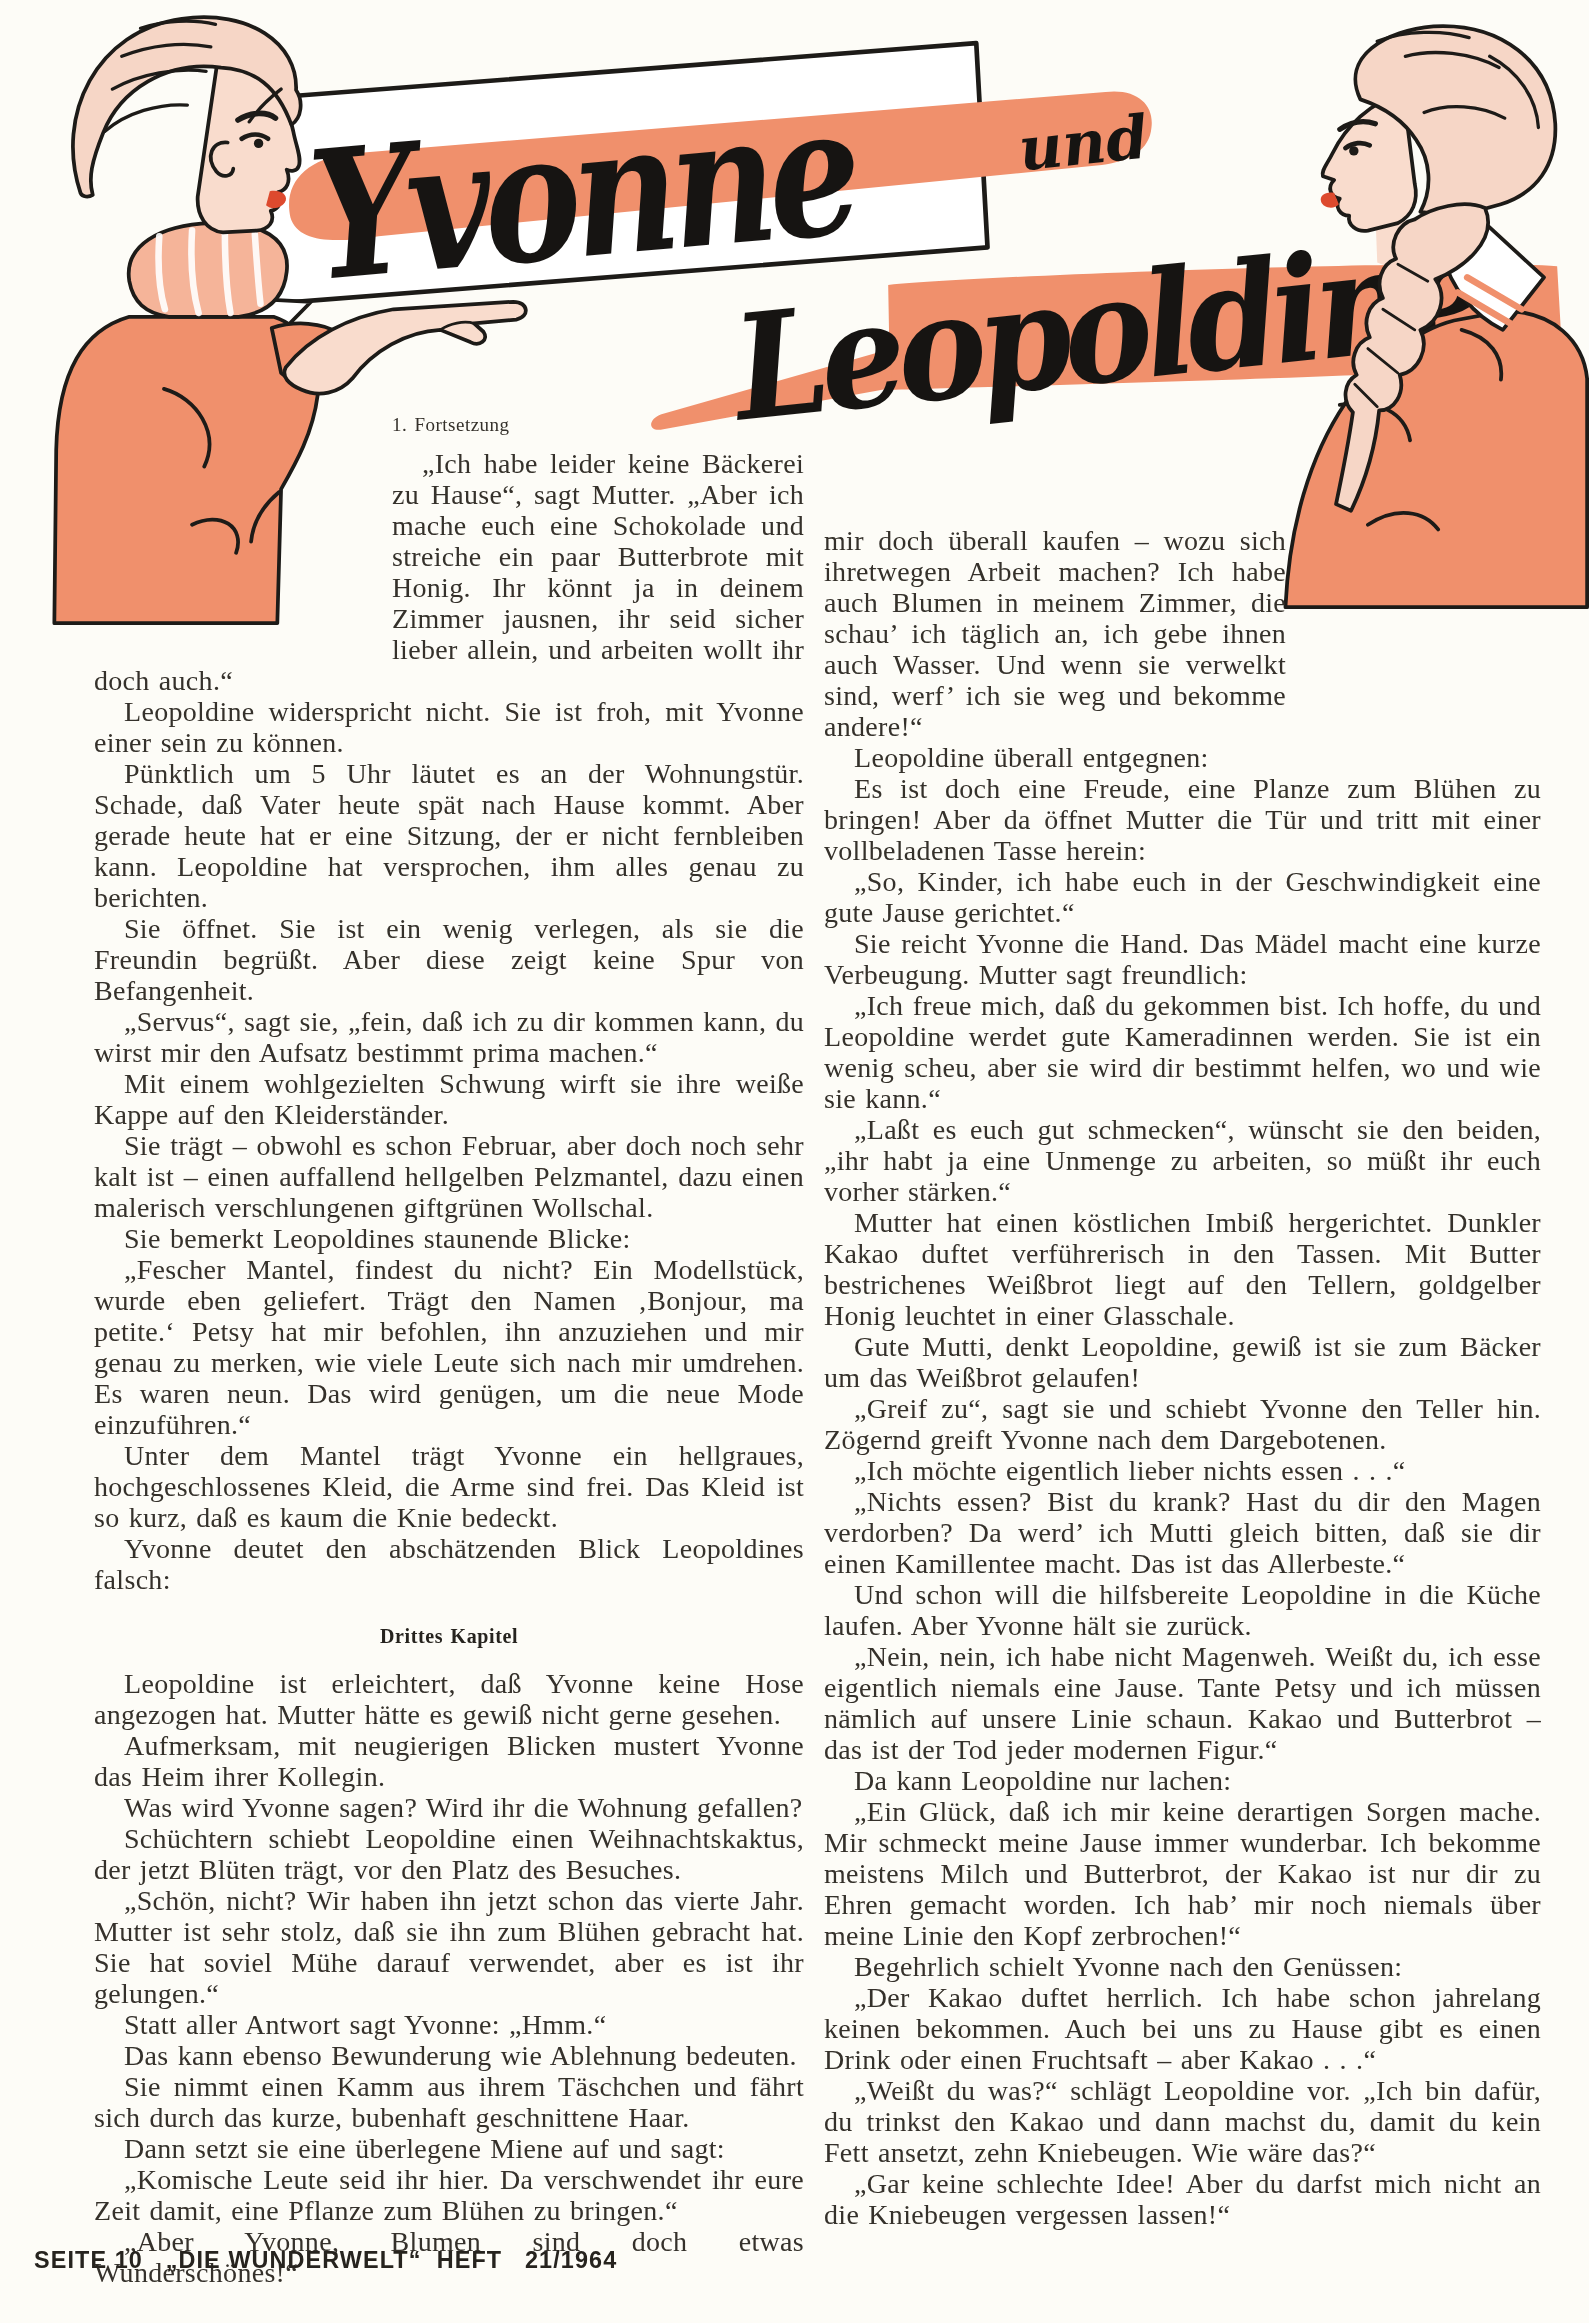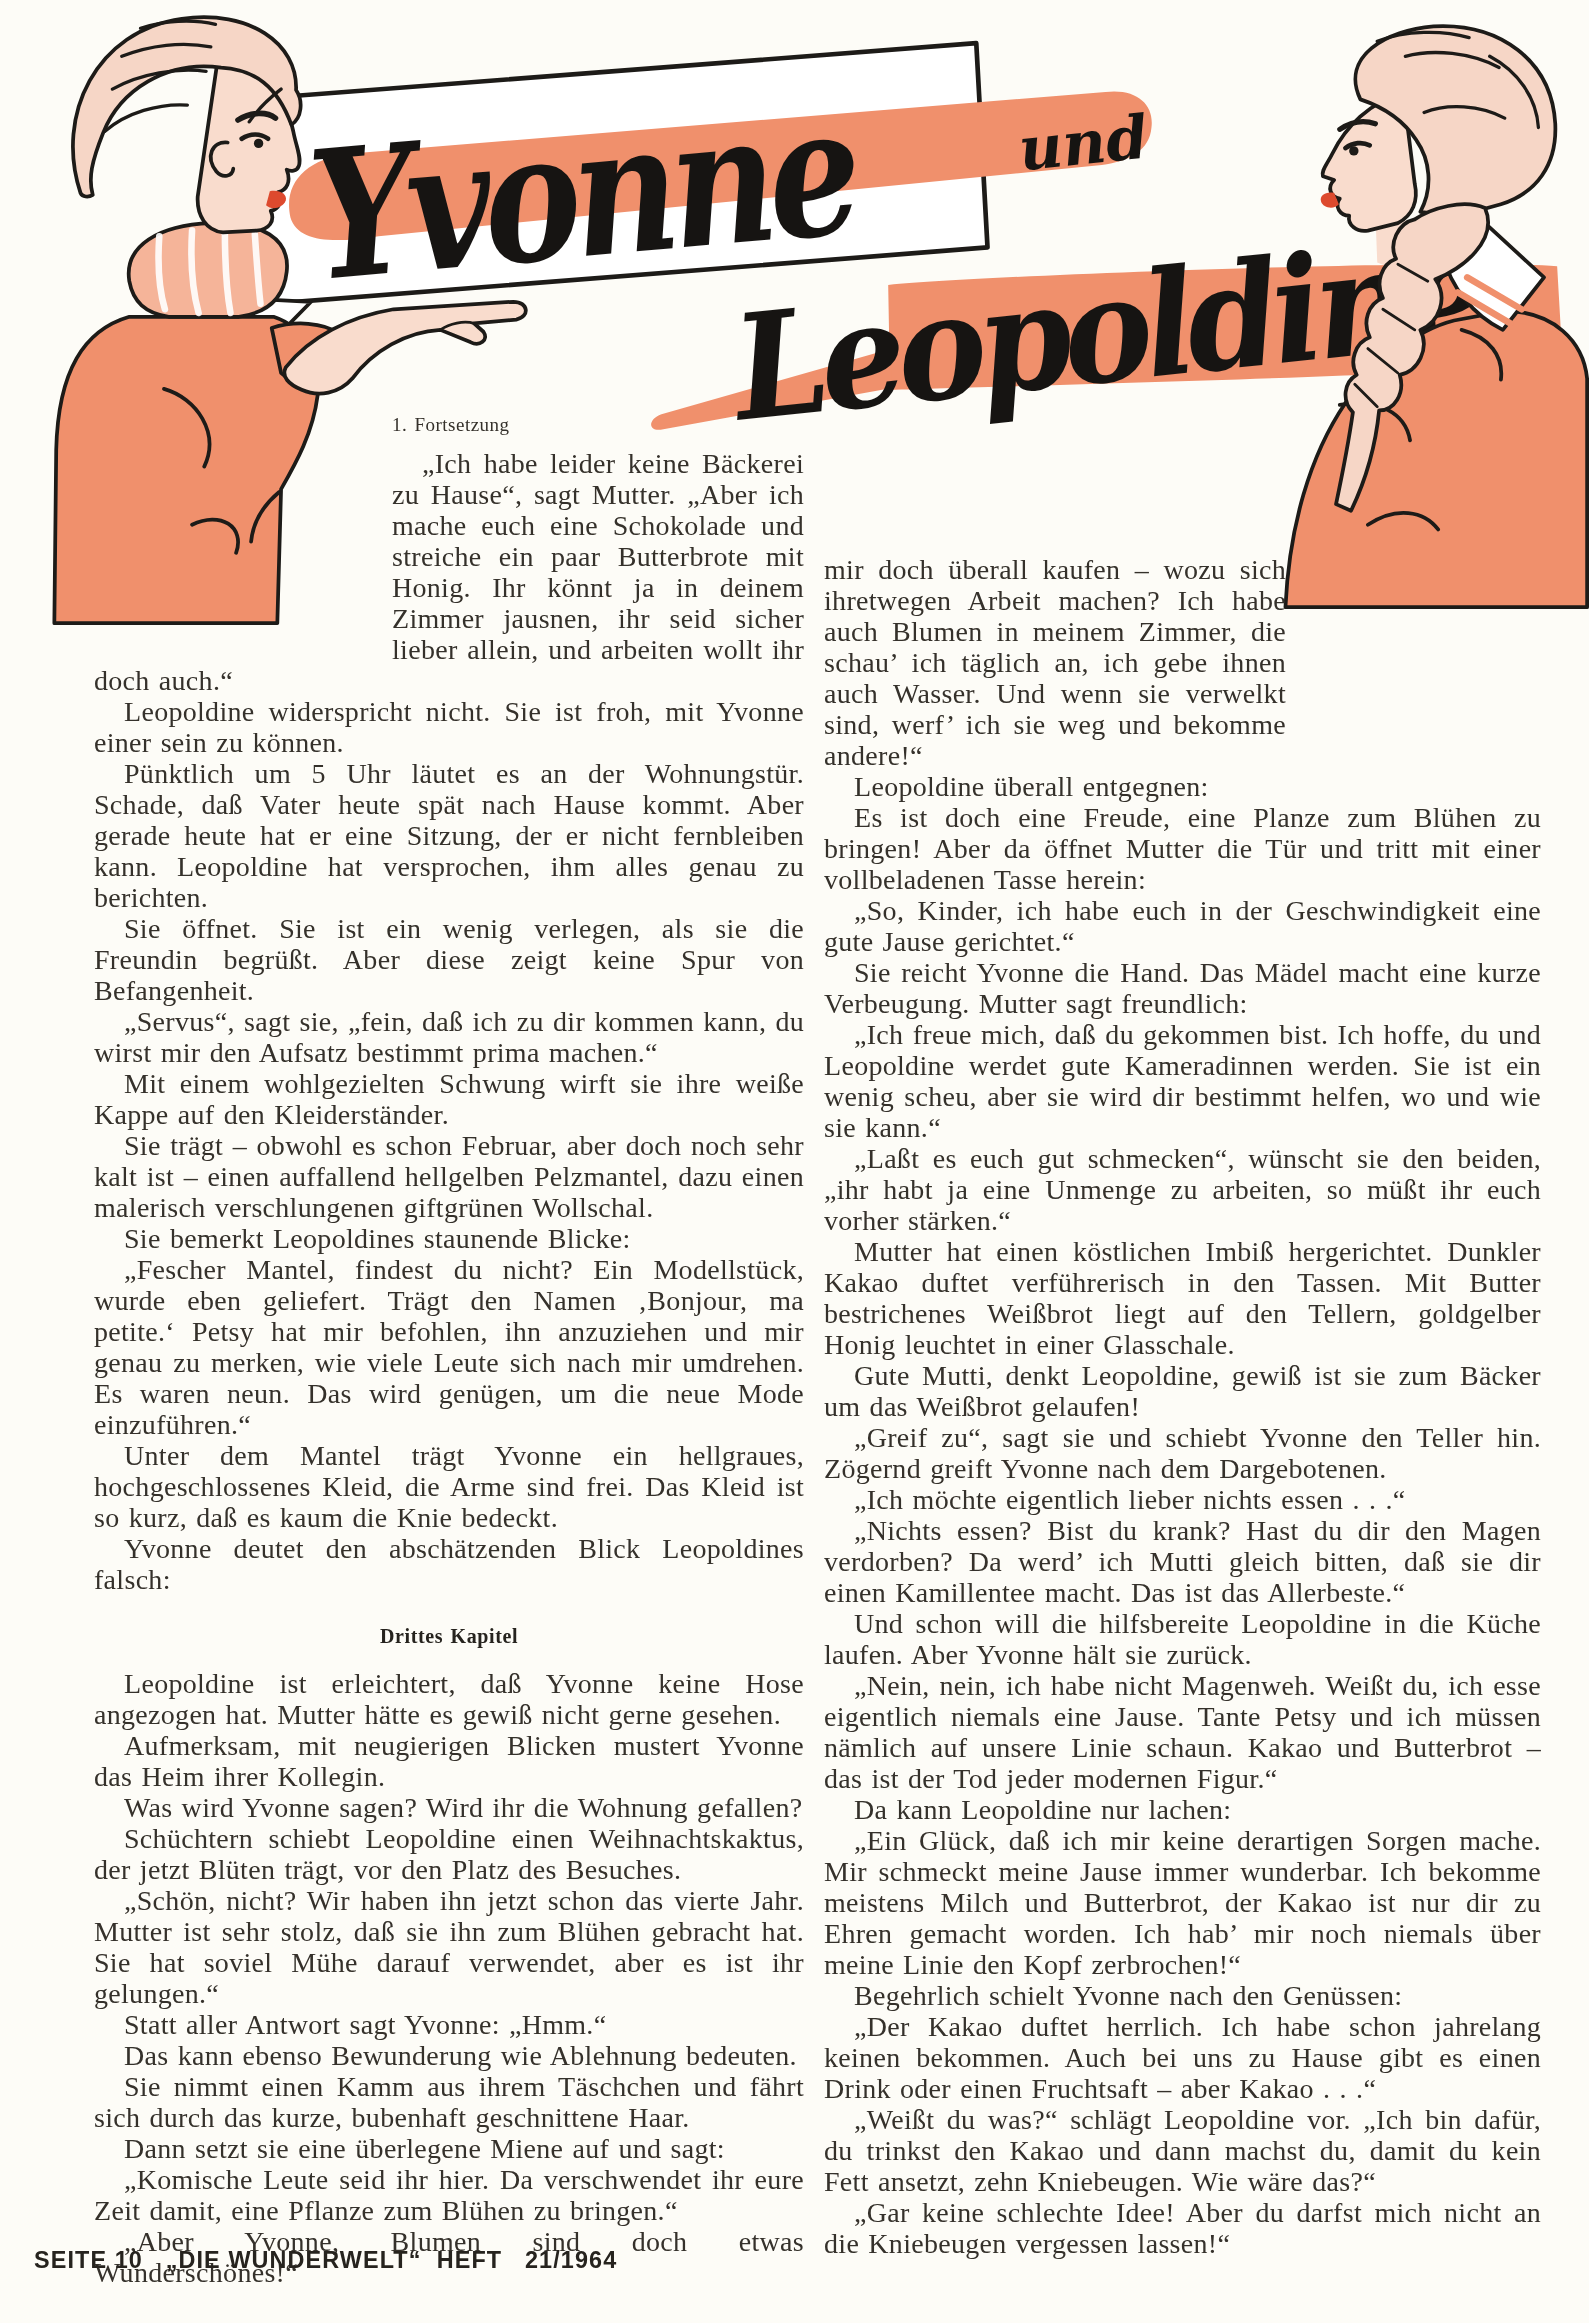--- a/index.html
+++ b/index.html
@@ -27,21 +27,21 @@
   .float-left-spacer  { float:left;  width:298px; height:227px; }
   .float-right-spacer { float:right; width:255px; height:215px; }
 
   .fortsetzung {
     font-size:19px; line-height:34px;
     margin:0 0 5.6px 0;
     letter-spacing:0.5px;
   }
 
   p.para { margin:0; text-indent:30px; }
-  p.para.no-indent { text-indent:0;margin-top:29px; }
+  p.para.no-indent { text-indent:0; }
 
   .chapter-heading {
     text-align:center; font-weight:bold;
     font-size:20px; line-height:34px;
     margin:24px 0 15px 0;
     letter-spacing:0.6px;
     color:#26231e;
   }
 
   .footer {

